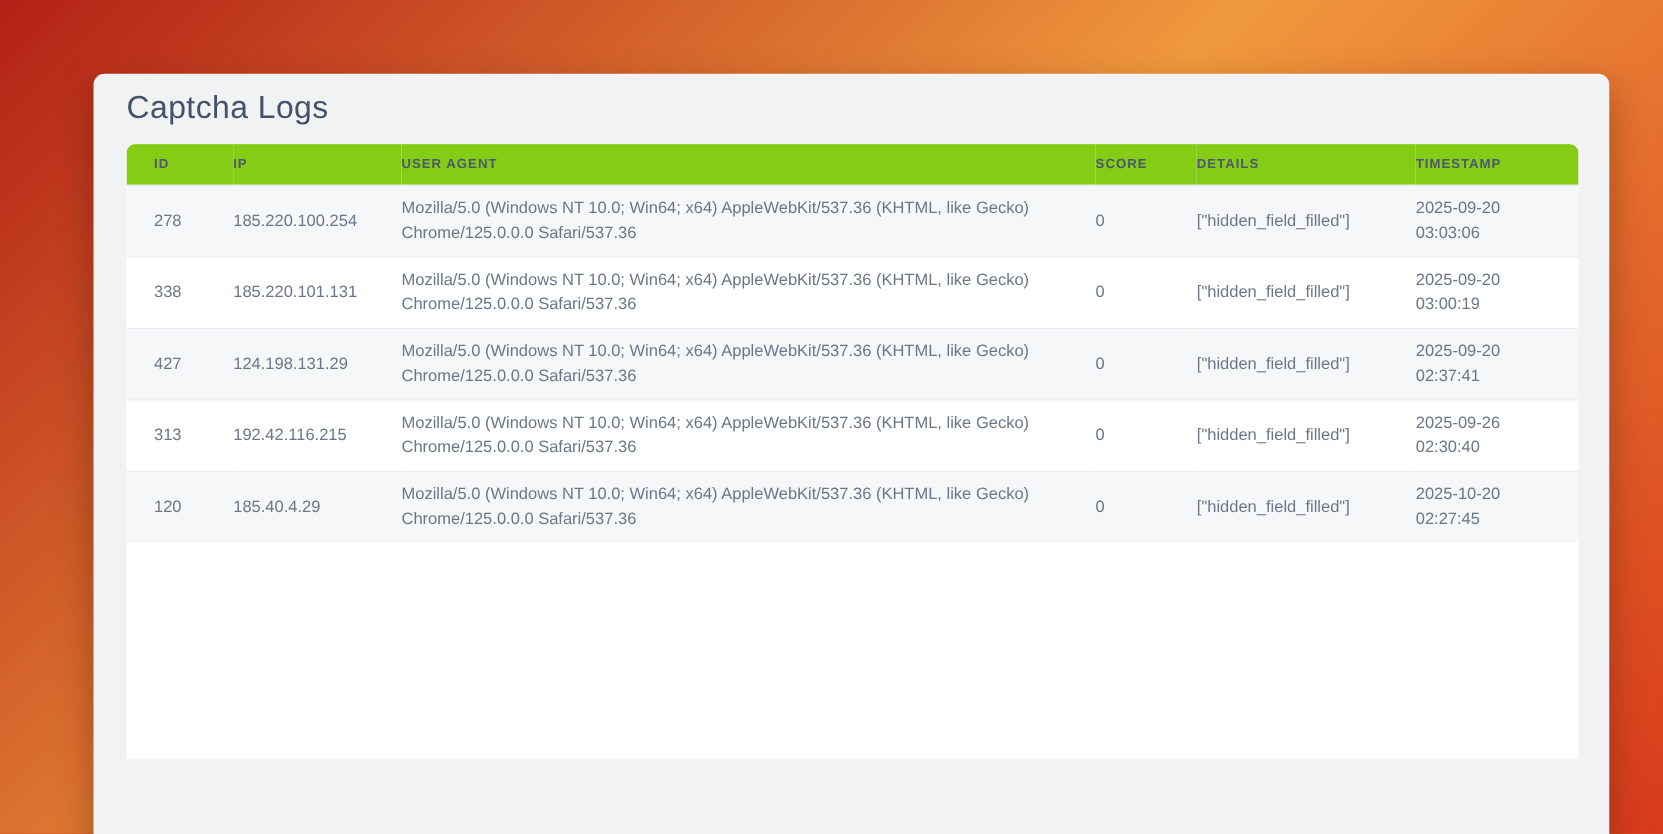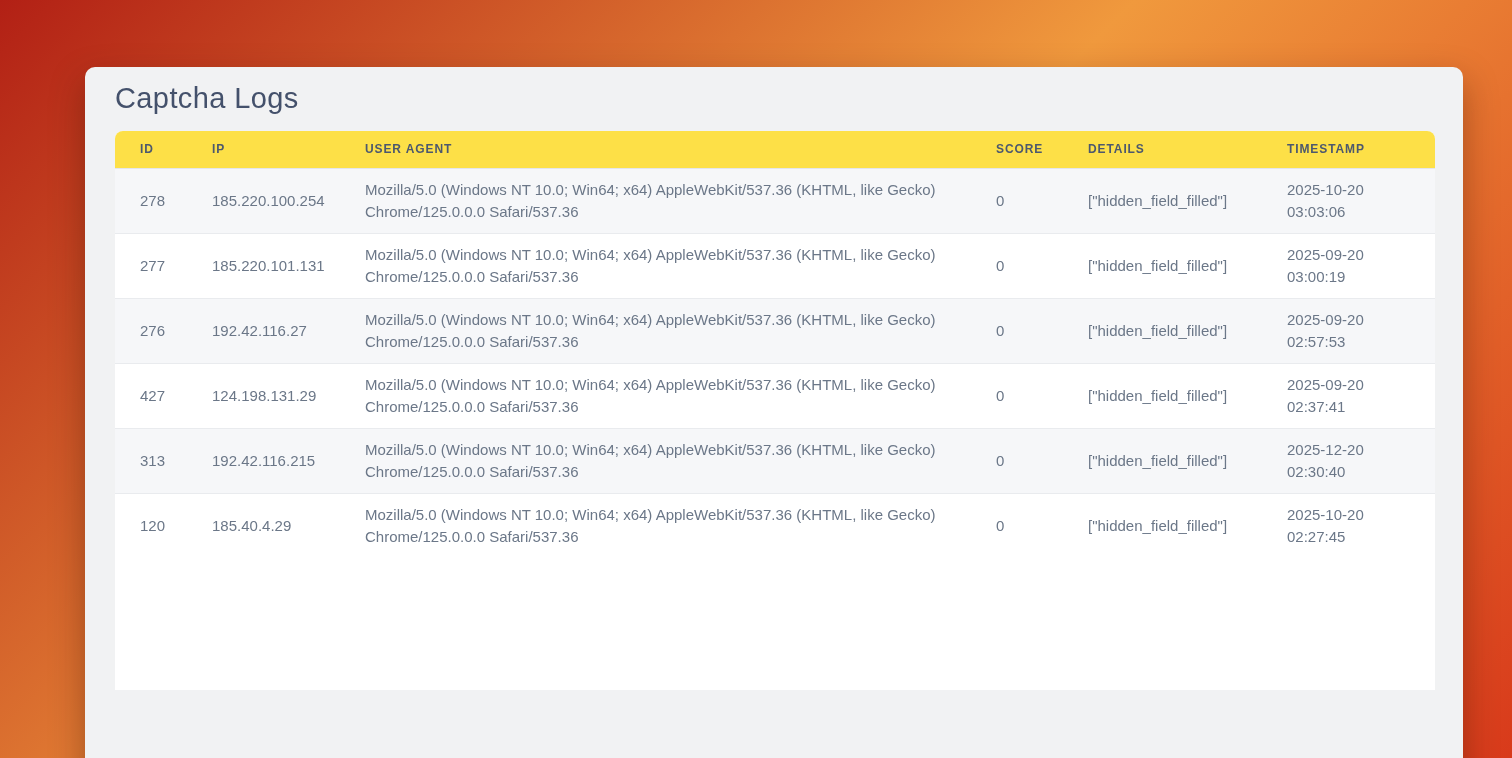--- a/index.html
+++ b/index.html
@@ -51,21 +51,21 @@
   col.c-details { width: 199px; }
   col.c-ts { width: 148px; }
   thead th {
     height: 37px;
     text-align: left;
     vertical-align: middle;
     font-size: 12px;
     font-weight: 700;
     letter-spacing: 0.9px;
     color: var(--header-text, #4c586e);
-    background: #fde047;
+    background: #84cc16;
     border-bottom: 1px solid #e4e6ea;
     text-transform: uppercase;
   }
   th:first-child, td:first-child { padding-left: 25px; }
   tbody td {
     height: 65px;
     vertical-align: middle;
     font-size: 15px;
     line-height: 22px;
     color: var(--cell-text, #6b7788);
@@ -103,58 +103,50 @@
           <th>TIMESTAMP</th>
         </tr>
       </thead>
       <tbody id="log-rows">
   <tr>
     <td class="id">278</td>
     <td class="ip">185.220.100.254</td>
     <td class="ua">Mozilla/5.0 (Windows NT 10.0; Win64; x64) AppleWebKit/537.36 (KHTML, like Gecko) Chrome/125.0.0.0 Safari/537.36</td>
     <td class="score">0</td>
     <td class="details">["hidden_field_filled"]</td>
-    <td class="ts">2025-10-20 03:03:06</td>
+    <td class="ts">2025-09-20 03:03:06</td>
   </tr>
 
   <tr>
-    <td class="id">277</td>
+    <td class="id">338</td>
     <td class="ip">185.220.101.131</td>
     <td class="ua">Mozilla/5.0 (Windows NT 10.0; Win64; x64) AppleWebKit/537.36 (KHTML, like Gecko) Chrome/125.0.0.0 Safari/537.36</td>
     <td class="score">0</td>
     <td class="details">["hidden_field_filled"]</td>
     <td class="ts">2025-09-20 03:00:19</td>
   </tr>
 
-  <tr>
-    <td class="id">276</td>
-    <td class="ip">192.42.116.27</td>
-    <td class="ua">Mozilla/5.0 (Windows NT 10.0; Win64; x64) AppleWebKit/537.36 (KHTML, like Gecko) Chrome/125.0.0.0 Safari/537.36</td>
-    <td class="score">0</td>
-    <td class="details">["hidden_field_filled"]</td>
-    <td class="ts">2025-09-20 02:57:53</td>
-  </tr>
 
   <tr>
     <td class="id">427</td>
     <td class="ip">124.198.131.29</td>
     <td class="ua">Mozilla/5.0 (Windows NT 10.0; Win64; x64) AppleWebKit/537.36 (KHTML, like Gecko) Chrome/125.0.0.0 Safari/537.36</td>
     <td class="score">0</td>
     <td class="details">["hidden_field_filled"]</td>
     <td class="ts">2025-09-20 02:37:41</td>
   </tr>
 
 
   <tr>
     <td class="id">313</td>
     <td class="ip">192.42.116.215</td>
     <td class="ua">Mozilla/5.0 (Windows NT 10.0; Win64; x64) AppleWebKit/537.36 (KHTML, like Gecko) Chrome/125.0.0.0 Safari/537.36</td>
     <td class="score">0</td>
     <td class="details">["hidden_field_filled"]</td>
-    <td class="ts">2025-12-20 02:30:40</td>
+    <td class="ts">2025-09-26 02:30:40</td>
   </tr>
 
 
   <tr>
     <td class="id">120</td>
     <td class="ip">185.40.4.29</td>
     <td class="ua">Mozilla/5.0 (Windows NT 10.0; Win64; x64) AppleWebKit/537.36 (KHTML, like Gecko) Chrome/125.0.0.0 Safari/537.36</td>
     <td class="score">0</td>
     <td class="details">["hidden_field_filled"]</td>
     <td class="ts">2025-10-20 02:27:45</td>

